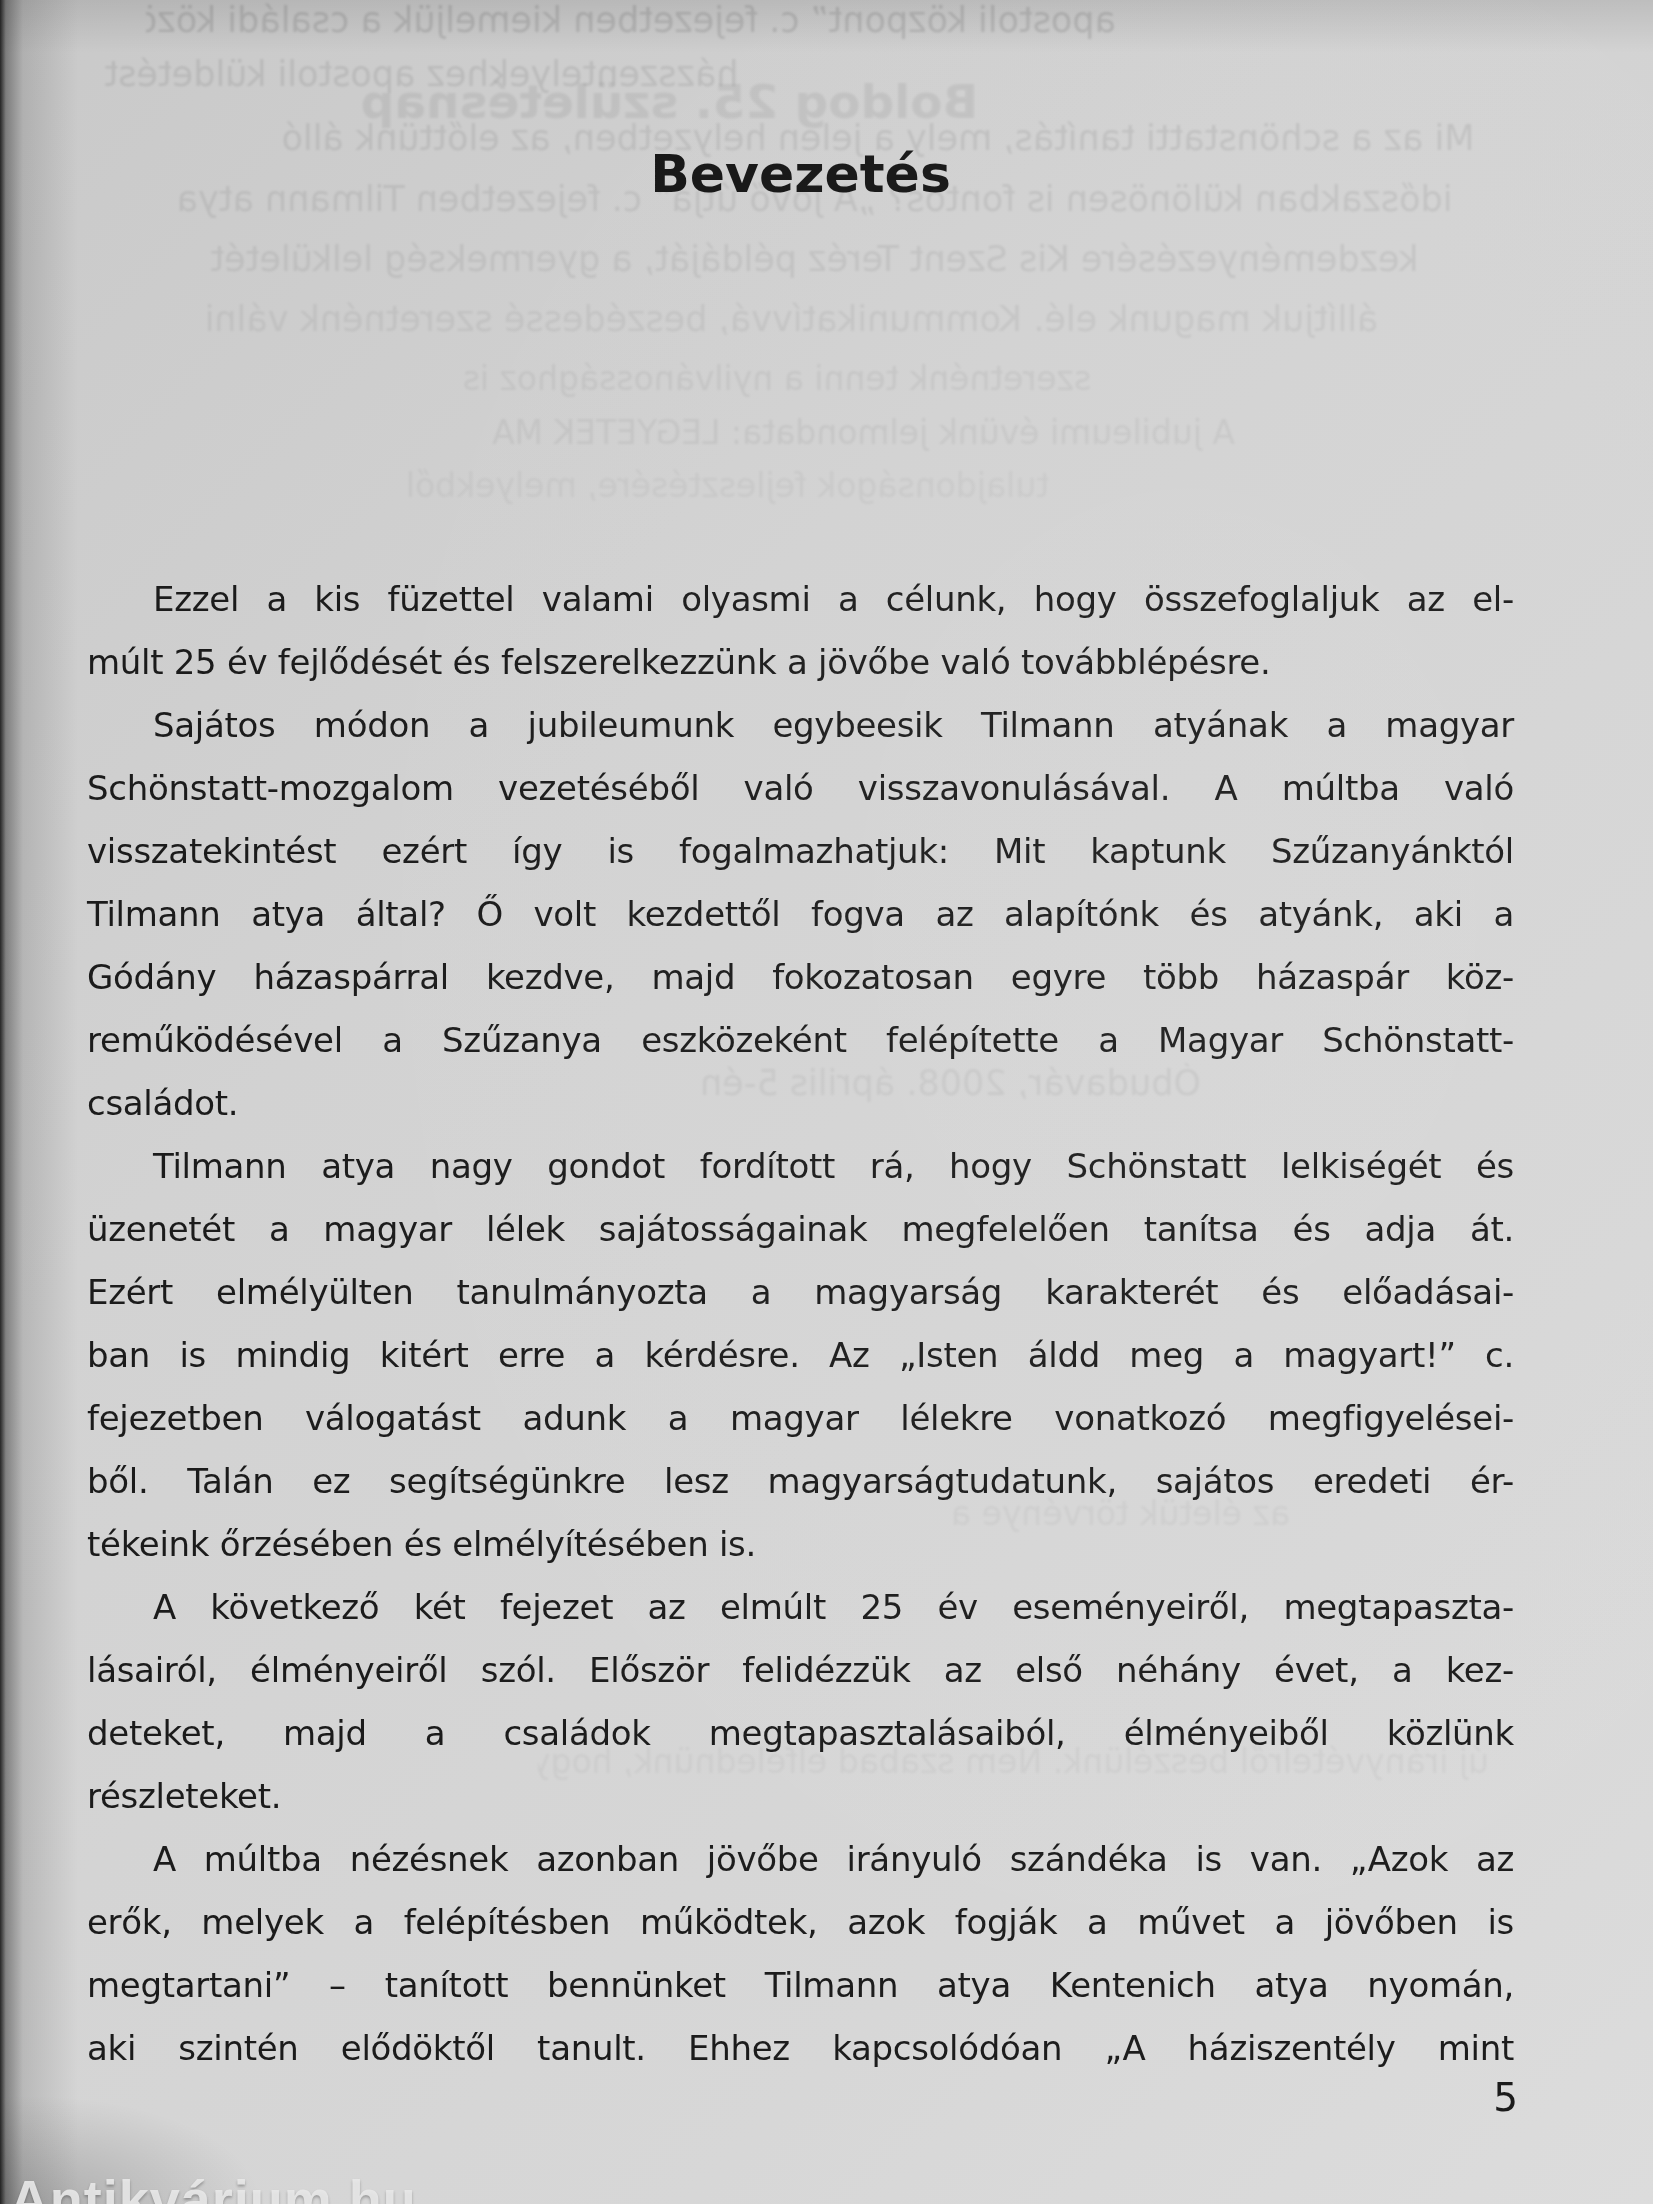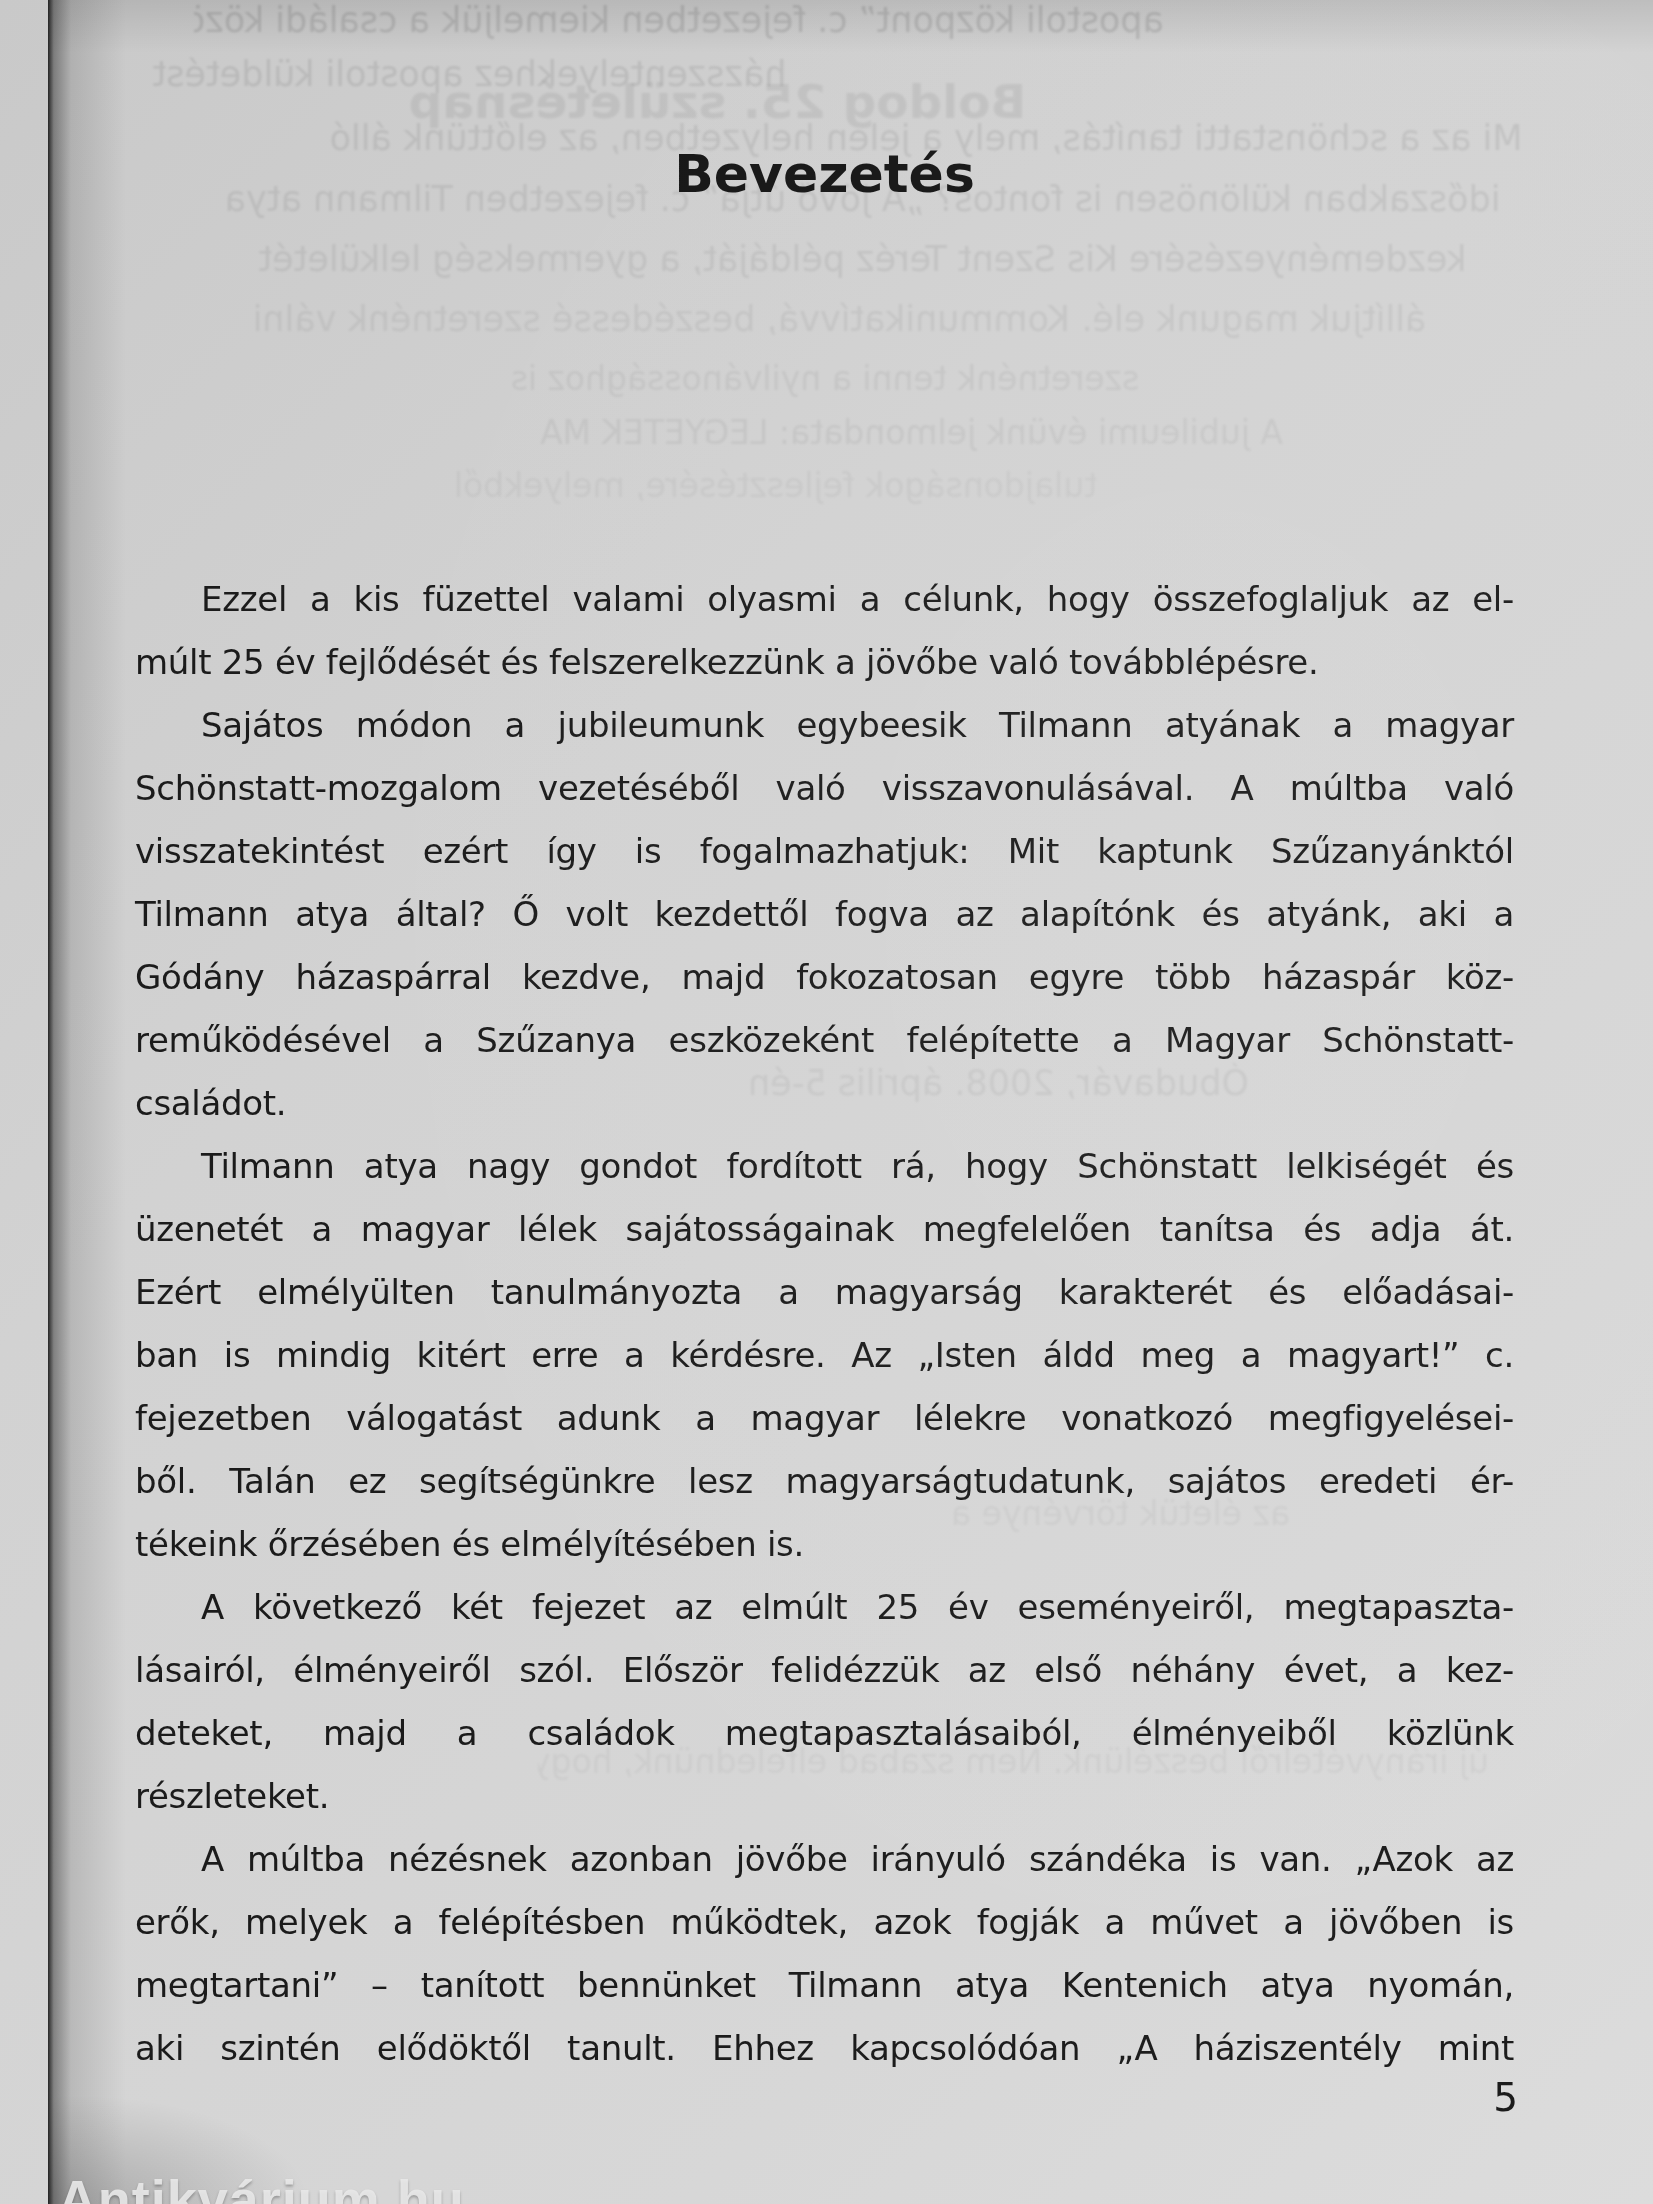--- a/index.html
+++ b/index.html
@@ -3,21 +3,21 @@
 <meta charset="utf-8">
 <style>
   html, body { margin: 0; padding: 0; }
   body {
     width: 1654px; height: 2205px;
     overflow: hidden; position: relative;
     background: linear-gradient(135deg, #c9c9c9 0%, #d2d2d2 35%, #d7d7d7 75%, #dcdcdc 100%);
     font-family: "DejaVu Sans", sans-serif;
     color: #1c1c1c;
   }
-  .page { position: absolute; inset: 0; margin-left: 48px; }
+  .page { position: absolute; inset: 0; }
 
   
   .scan-overlay {
     position: absolute; inset: 0; pointer-events: none; z-index: 5;
     background:
       linear-gradient(90deg, rgba(8,8,8,.85) 0px, rgba(30,30,30,.45) 5.8px, rgba(60,60,60,.18) 23px, rgba(0,0,0,0) 78px),
       linear-gradient(180deg, rgba(0,0,0,.10) 0px, rgba(0,0,0,0) 53px),
       radial-gradient(311px 146px at 29px 2205px, rgba(0,0,0,.20), rgba(0,0,0,0) 75%),
       radial-gradient(1261px 1650px at 72% 42%, rgba(255,255,255,.05), rgba(0,0,0,0) 80%);
   }

